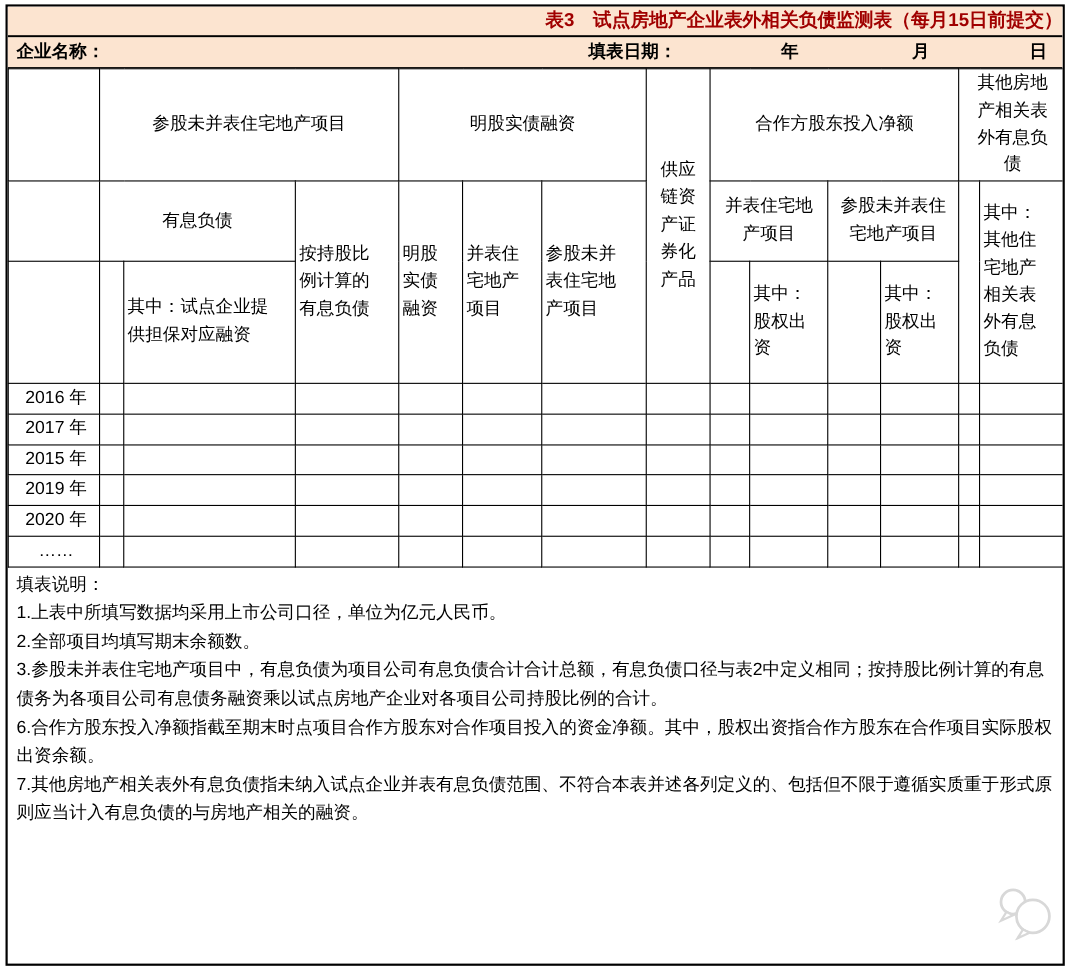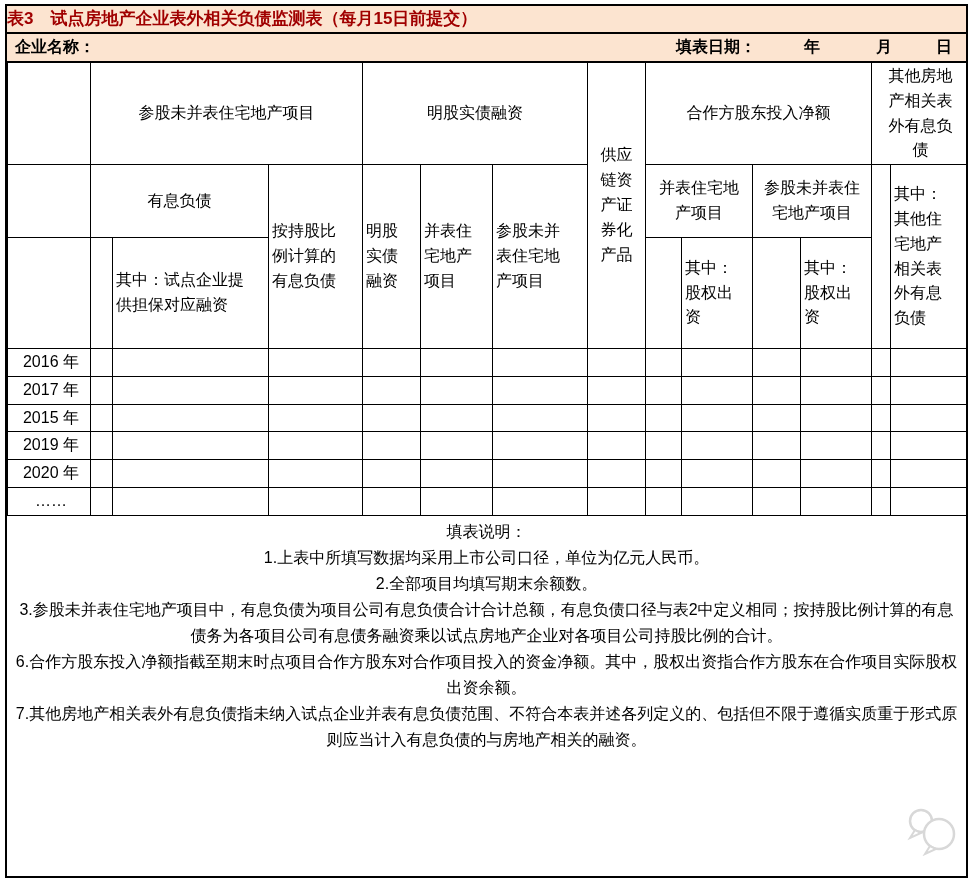--- a/index.html
+++ b/index.html
@@ -9,30 +9,31 @@
     color:#000;
   }
   .page { width:974px; height:883px; box-sizing:border-box; padding:4px 6px 5px 5px; }
   .frame {
     border:2px solid #000; height:100%; box-sizing:border-box;
     display:flex; flex-direction:column; overflow:hidden; position:relative;
     background:#fff;
   }
   .title-bar {
     background:#fce4d0; color:#a00000;
-    font-weight:bold; font-size:17px; text-align:left;
+    font-weight:bold; font-size:17px; text-align:right;
     height:26px; line-height:26px; border-bottom:2px solid #000;
     flex:0 0 auto;
   }
   .info-bar {
     background:#fce4d0; font-weight:bold; font-size:16px;
     height:27px; border-bottom:1px solid #000;
     display:flex; align-items:center;
     padding:0 14px 0 8px; box-sizing:content-box;
     flex:0 0 auto;
+    gap:47px;
   }
   .info-spacer { flex:1; }
   .date-label { margin-left:0; }
   .date-year  { margin-left:48px; }
   .date-month { margin-left:56px; }
   .date-day   { margin-left:44px; }
 
   table.monitor { border-collapse:collapse; table-layout:fixed; width:100%; flex:0 0 auto; }
   .monitor td, .monitor th {
     border:1px solid #000; font-size:16px; font-weight:normal;
@@ -47,21 +48,21 @@
 
   .w2 { width:2.35em; margin:0 auto; }
   .w3 { width:3.25em; margin:16px auto; }
   .w4 { width:4.25em; margin:0 auto; }
   .w5 { width:5.3em; margin:0 auto; }
   .w6 { width:6.3em; margin:0 auto; }
   .w8 { width:8.3em; margin:0 auto; }
   .alignl { text-align:left; margin-left:1px; }
 
   .notes { flex:1; padding:3px 8px 0 8px; font-size:16px; line-height:26px; overflow:hidden; }
-  .notes p { margin:0;text-align:center; }
+  .notes p { margin:0; }
 
   .watermark {
     position:absolute; right:6px; bottom:16px;
     display:flex; align-items:center; gap:2px;
     pointer-events:none;
   }
   .watermark-text {
     font-family:"Liberation Serif","DejaVu Serif",serif;
     font-size:31px; font-weight:bold; font-style:italic;
     color:#d8d8d8; letter-spacing:2px;

